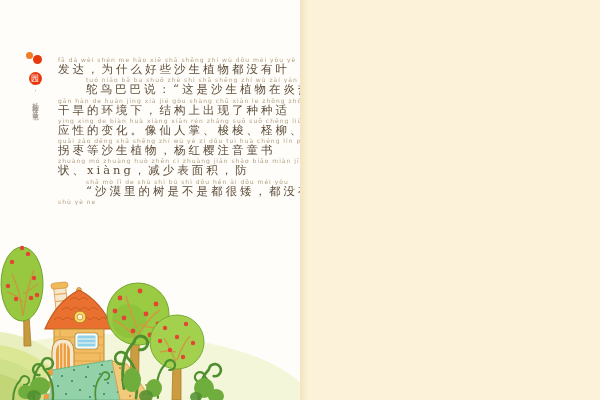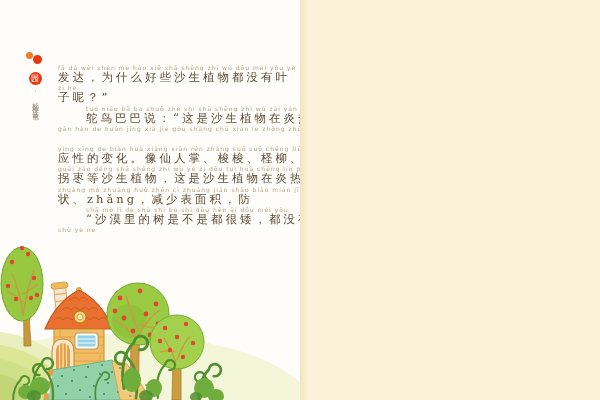--- a/index.html
+++ b/index.html
@@ -3,21 +3,21 @@
 <meta charset="utf-8">
 <style>
   html,body{margin:0;padding:0;}
   body{width:600px;height:400px;overflow:hidden;position:relative;
        font-family:"DejaVu Sans","Liberation Sans",sans-serif;background:#fff;}
   .spread{position:absolute;inset:0;}
   .page-left{position:absolute;left:0;top:0;width:300px;height:400px;background:#fffdf9;}
   .page-right{position:absolute;left:300px;top:0;width:300px;height:400px;
               background:linear-gradient(90deg,#f3e4c0 0px,#fcf2da 9px,#fcf2da 100%);}
   
-  .textblock{position:absolute;margin-top:8px;}
+  .textblock{position:absolute;}
   .tb-left{left:58px;top:56px;width:242px;}
   .tline{height:20.3px;position:relative;}
   .pline{display:block;font-size:6px;line-height:7px;color:#b3a287;letter-spacing:1px;
          white-space:nowrap;overflow:hidden;}
   .hline{display:block;font-family:"DejaVu Serif","Liberation Serif",serif;
          font-size:11.5px;line-height:13px;color:#5d4e3b;letter-spacing:3px;white-space:nowrap;}
   .ind{padding-left:28px;}
   
   .series{position:absolute;left:24px;top:50px;width:22px;text-align:center;}
   .cherries{position:relative;height:14px;}
@@ -47,42 +47,39 @@
       <div class="series-red">樱桃</div>
       <span class="series-circle">园</span>
       <div class="series-sub">·杨红樱注音童书</div>
     </div>
 
     <div class="textblock tb-left">
       <div class="tline">
           <span class="pline">fā dá  wèi shén me hǎo xiē shā shēng zhí wù dōu méi yǒu yè</span>
           <span class="hline">发达，为什么好些沙生植物都没有叶</span>
         </div>
-      <div class="tline">
-          <span class="pline">zǐ ne</span>
-          <span class="hline">子呢？”</span>
-        </div>
       <div class="tline ind">
           <span class="pline">tuó niǎo bā ba shuō  zhè shì shā shēng zhí wù zài yán rè</span>
           <span class="hline">鸵鸟巴巴说：“这是沙生植物在炎热</span>
         </div>
       <div class="tline">
           <span class="pline">gān hàn de huán jìng xià  jié gòu shàng chū xiàn le zhǒng zhǒng shì</span>
+          <span class="hline">干旱的环境下，结构上出现了种种适</span>
         </div>
       <div class="tline">
           <span class="pline">yìng xìng de biàn huà  xiàng xiān rén zhǎng  suō suō  chēng liǔ  shā</span>
           <span class="hline">应性的变化。像仙人掌、梭梭、柽柳、沙</span>
         </div>
       <div class="tline">
           <span class="pline">guǎi zǎo děng shā shēng zhí wù  yè zi dōu tuì huà chéng lín piàn</span>
-          <span class="hline">拐枣等沙生植物，这是沙生植物在炎热</span>
+          <span class="hline">拐枣等沙生植物，杨红樱注音童书</span>
         </div>
       <div class="tline">
           <span class="pline">zhuàng  mó zhuàng huò zhēn cì zhuàng  jiǎn shǎo biǎo miàn jī  fáng</span>
-          <span class="hline">状、zhǎng，减少表面积，防</span>
+          <span class="hline">状、xiàng，减少表面积，防</span>
         </div>
       <div class="tline ind">
           <span class="pline">shā mò lǐ de shù shì bú shì dōu hěn ǎi  dōu méi yǒu</span>
           <span class="hline">“沙漠里的树是不是都很矮，都没有</span>
         </div>
       <div class="tline">
           <span class="pline">shù yè ne</span>
         </div>
     </div>
 

